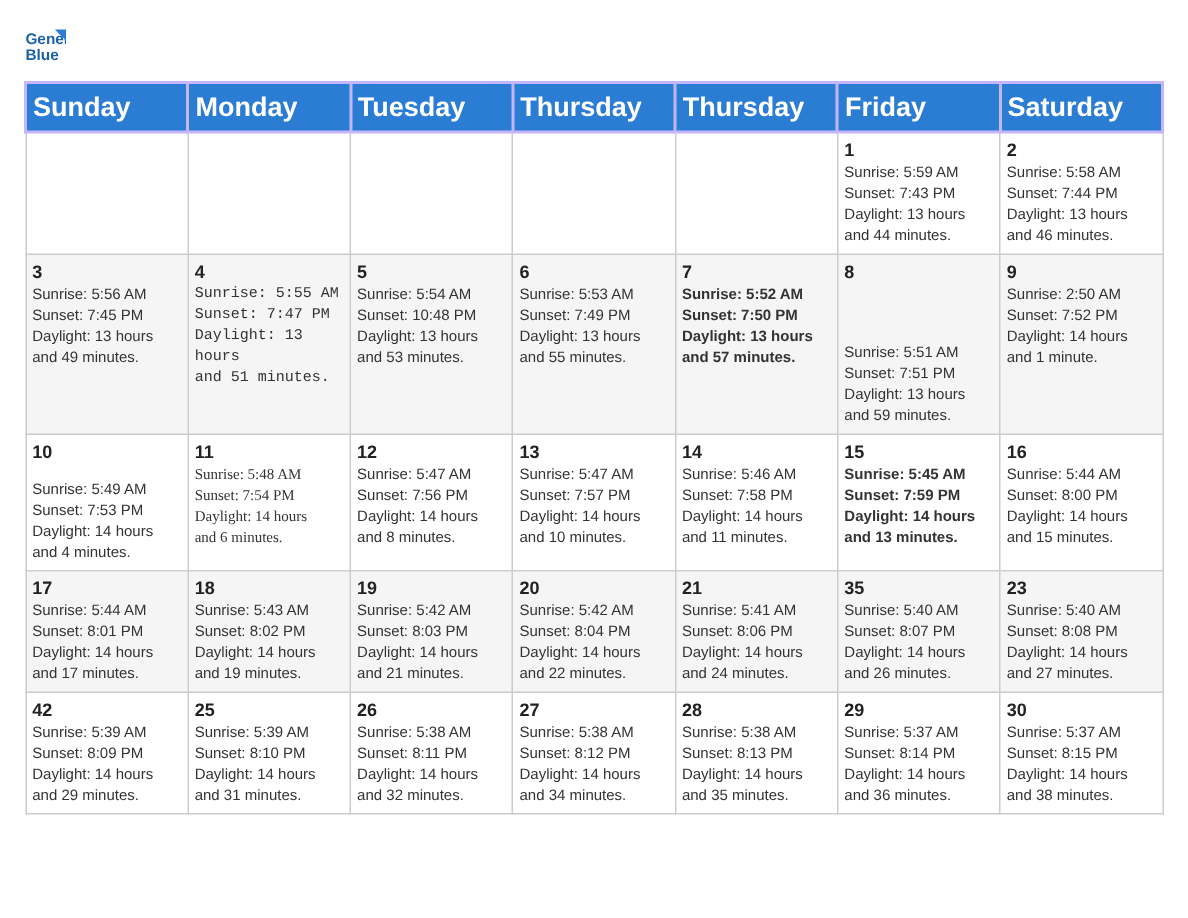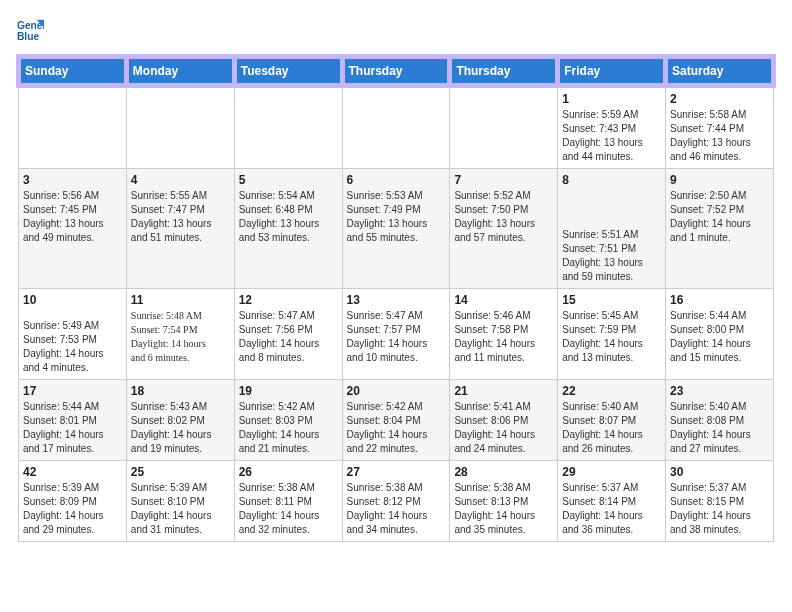--- a/index.html
+++ b/index.html
@@ -49,25 +49,25 @@
       margin-bottom: 6px;
     }
     table {
       width: 100%;
       border-collapse: collapse;
       table-layout: fixed;
     }
     thead tr th {
       background-color: #2b7cd3;
       color: #fff;
-      font-size: 12px;
+      font-size: 18px;
       font-weight: bold;
       padding: 5px 4px;
       text-align: left;
-      border: 5px solid #c4b5fd;
+      border: 2px solid #c4b5fd;
     }
     tbody tr td {
       border: 1px solid #ccc;
       vertical-align: top;
       padding: 4px 4px;
       font-size: 10.5px;
       color: #222;
       height: 80px;
       background: #fff;
     }
@@ -147,42 +147,42 @@
       <tr>
         <td>
           <span class="day-number">3</span>
           <div class="day-info" style="white-space: pre-line;">Sunrise: 5:56 AM
 Sunset: 7:45 PM
 Daylight: 13 hours
 and 49 minutes.</div>
         </td>
         <td>
           <span class="day-number">4</span>
-          <div class="day-info" style="white-space: pre-line;">Sunrise: 5:55 AM
+          <div class="day-info" style="white-space: pre-line; font-family: Liberation Mono, monospace;">Sunrise: 5:55 AM
 Sunset: 7:47 PM
 Daylight: 13 hours
 and 51 minutes.</div>
         </td>
         <td>
           <span class="day-number">5</span>
           <div class="day-info" style="white-space: pre-line;">Sunrise: 5:54 AM
-Sunset: 6:48 PM
+Sunset: 10:48 PM
 Daylight: 13 hours
 and 53 minutes.</div>
         </td>
         <td>
           <span class="day-number">6</span>
           <div class="day-info" style="white-space: pre-line;">Sunrise: 5:53 AM
 Sunset: 7:49 PM
 Daylight: 13 hours
 and 55 minutes.</div>
         </td>
         <td>
           <span class="day-number">7</span>
-          <div class="day-info" style="white-space: pre-line;">Sunrise: 5:52 AM
+          <div class="day-info" style="white-space: pre-line; font-weight: bold;">Sunrise: 5:52 AM
 Sunset: 7:50 PM
 Daylight: 13 hours
 and 57 minutes.</div>
         </td>
         <td>
           <span class="day-number">8</span>
           <div class="day-info" style="white-space: pre-line; margin-top: 41px;">Sunrise: 5:51 AM
 Sunset: 7:51 PM
 Daylight: 13 hours
 and 59 minutes.</div>
@@ -226,21 +226,21 @@
         </td>
         <td>
           <span class="day-number">14</span>
           <div class="day-info" style="white-space: pre-line;">Sunrise: 5:46 AM
 Sunset: 7:58 PM
 Daylight: 14 hours
 and 11 minutes.</div>
         </td>
         <td>
           <span class="day-number">15</span>
-          <div class="day-info" style="white-space: pre-line;">Sunrise: 5:45 AM
+          <div class="day-info" style="white-space: pre-line; font-weight: bold;">Sunrise: 5:45 AM
 Sunset: 7:59 PM
 Daylight: 14 hours
 and 13 minutes.</div>
         </td>
         <td>
           <span class="day-number">16</span>
           <div class="day-info" style="white-space: pre-line;">Sunrise: 5:44 AM
 Sunset: 8:00 PM
 Daylight: 14 hours
 and 15 minutes.</div>
@@ -276,21 +276,21 @@
 and 22 minutes.</div>
         </td>
         <td>
           <span class="day-number">21</span>
           <div class="day-info" style="white-space: pre-line;">Sunrise: 5:41 AM
 Sunset: 8:06 PM
 Daylight: 14 hours
 and 24 minutes.</div>
         </td>
         <td>
-          <span class="day-number">22</span>
+          <span class="day-number">35</span>
           <div class="day-info" style="white-space: pre-line;">Sunrise: 5:40 AM
 Sunset: 8:07 PM
 Daylight: 14 hours
 and 26 minutes.</div>
         </td>
         <td>
           <span class="day-number">23</span>
           <div class="day-info" style="white-space: pre-line;">Sunrise: 5:40 AM
 Sunset: 8:08 PM
 Daylight: 14 hours

